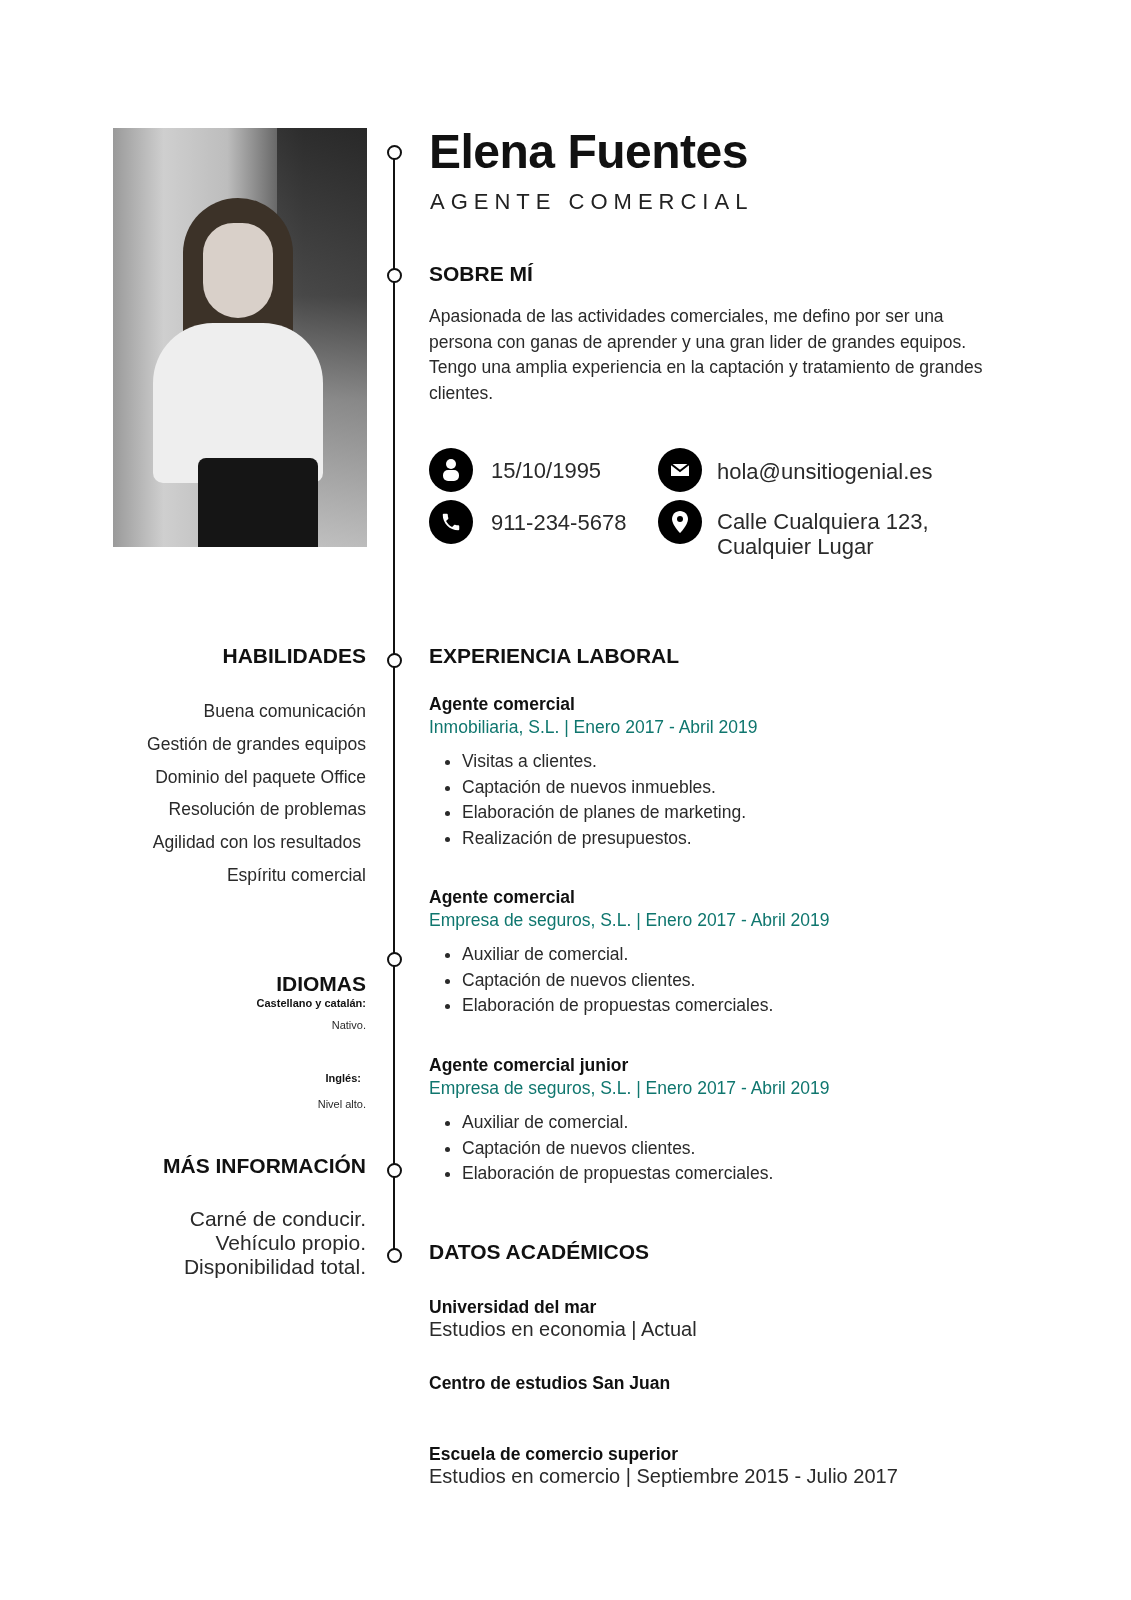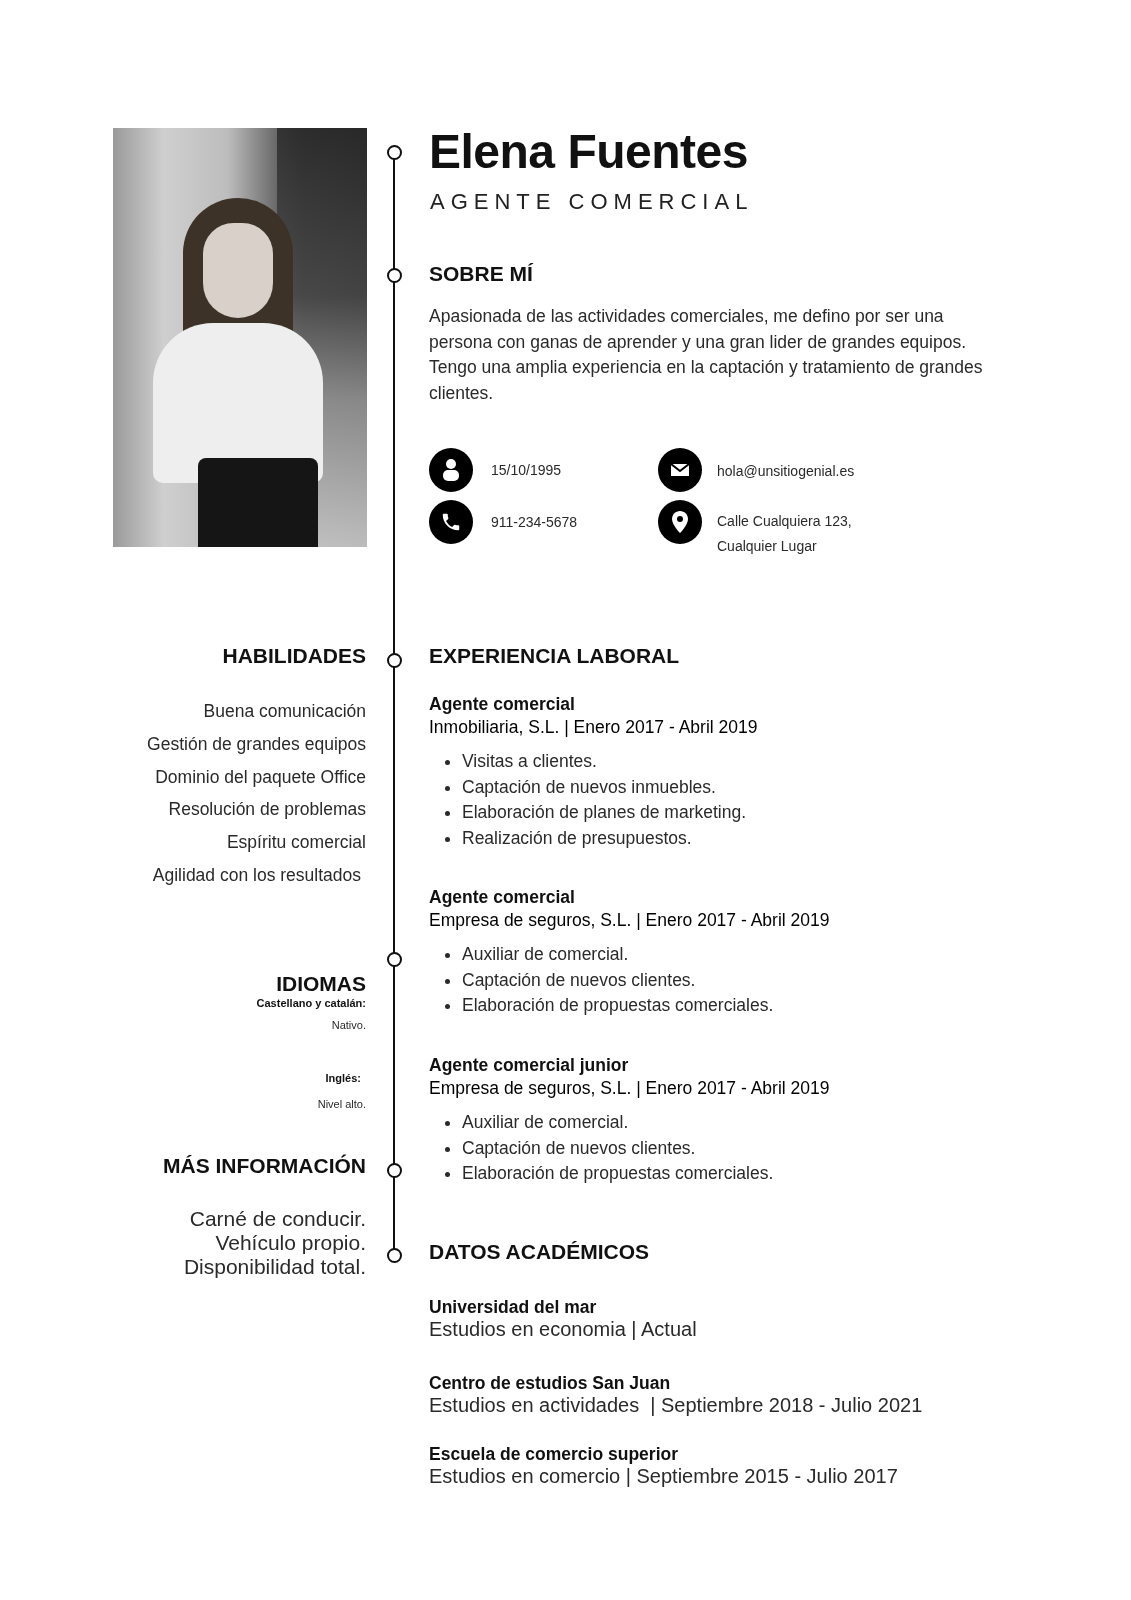--- a/index.html
+++ b/index.html
@@ -27,33 +27,33 @@
   .role { left: 430px; top: 189px; font-size: 22px; letter-spacing: 6px; font-weight: 400; color:#222; }
 
   .h2 { font-size: 21px; font-weight: 700; color: #111; }
   .h2.right { text-align: right; width: 260px; left: 106px; }
 
   .p { font-size: 17.5px; line-height: 25.5px; color: #2a2a2a; }
   .about { left: 429px; top: 304px; width: 570px; }
 
   
   .ci { width: 44px; height: 44px; border-radius: 50%; background: #000; display:flex; align-items:center; justify-content:center; }
-  .ct { font-size: 14px; color: #2a2a2a; line-height: 25px; }
+  .ct { font-size: 22px; color: #2a2a2a; line-height: 25px; }
 
   
   .skills { left: 106px; top: 695px; width: 260px; text-align: right; }
   .skills div { font-size: 17.5px; line-height: 32.8px; color:#2a2a2a; }
   .lang { left: 106px; width: 260px; text-align: right; font-size: 11px; line-height: 22px; color:#2a2a2a; }
   .lang b { color:#111; }
   .more { left: 106px; top: 1207px; width: 260px; text-align: right; font-size: 21px; line-height: 24px; color:#2a2a2a; }
 
   
   .job { left: 429px; width: 600px; }
   .job .t { font-size: 17.5px; font-weight: 700; color:#111; line-height: 22px; }
-  .job .s { font-size: 17.5px; color:#000000; line-height: 24px; }
+  .job .s { font-size: 17.5px; color:#0f766e; line-height: 24px; }
   .job ul { margin: 10px 0 0 0; padding-left: 33px; }
   .job li { font-size: 17.5px; line-height: 25.5px; color:#2a2a2a; }
   .edu { left: 429px; width: 600px; }
   .edu .t { font-size: 17.5px; font-weight: 700; color:#111; line-height: 22px; }
   .edu .s { font-size: 20px; color:#2a2a2a; line-height: 23px; }
 </style>
 </head>
 <body>
 
 <div class="abs photo">
@@ -111,22 +111,22 @@
   <div>Calle Cualquiera 123,</div>
   <div>Cualquier Lugar</div>
 </div>
 
 <div class="abs h2 right" style="top:644px;">HABILIDADES</div>
 <div class="abs skills">
   <div>Buena comunicación</div>
   <div>Gestión de grandes equipos</div>
   <div>Dominio del paquete Office</div>
   <div>Resolución de problemas</div>
+  <div style="padding-right:5px">Agilidad con los resultados</div>
   <div>Espíritu comercial</div>
-  <div style="padding-right:5px">Agilidad con los resultados</div>
 </div>
 
 <div class="abs h2 right" style="top:943px;margin-top:29px;">IDIOMAS</div>
 <div class="abs lang" style="top:992px;">
   <b>Castellano y catalán:</b>
   <div>Nativo.</div>
 </div>
 <div class="abs lang" style="top:1067px;">
   <b style="padding-right:5px">Inglés:</b>
   <div style="margin-top:4px">Nivel alto.</div>
@@ -173,18 +173,17 @@
 </div>
 
 <div class="abs h2" style="left:429px; top:1240px;">DATOS ACADÉMICOS</div>
 
 <div class="abs edu" style="top:1296px;">
   <div class="t">Universidad del mar</div>
   <div class="s">Estudios en economia | Actual</div>
 </div>
 <div class="abs edu" style="top:1372px;">
   <div class="t">Centro de estudios San Juan</div>
-  <div class="s" style="white-space:pre">Estudios en actividades  | Septiembre 2018 - Julio 2021</div>
 </div>
 <div class="abs edu" style="top:1443px;">
   <div class="t">Escuela de comercio superior</div>
   <div class="s">Estudios en comercio | Septiembre 2015 - Julio 2017</div>
 </div>
 
 </body></html>

